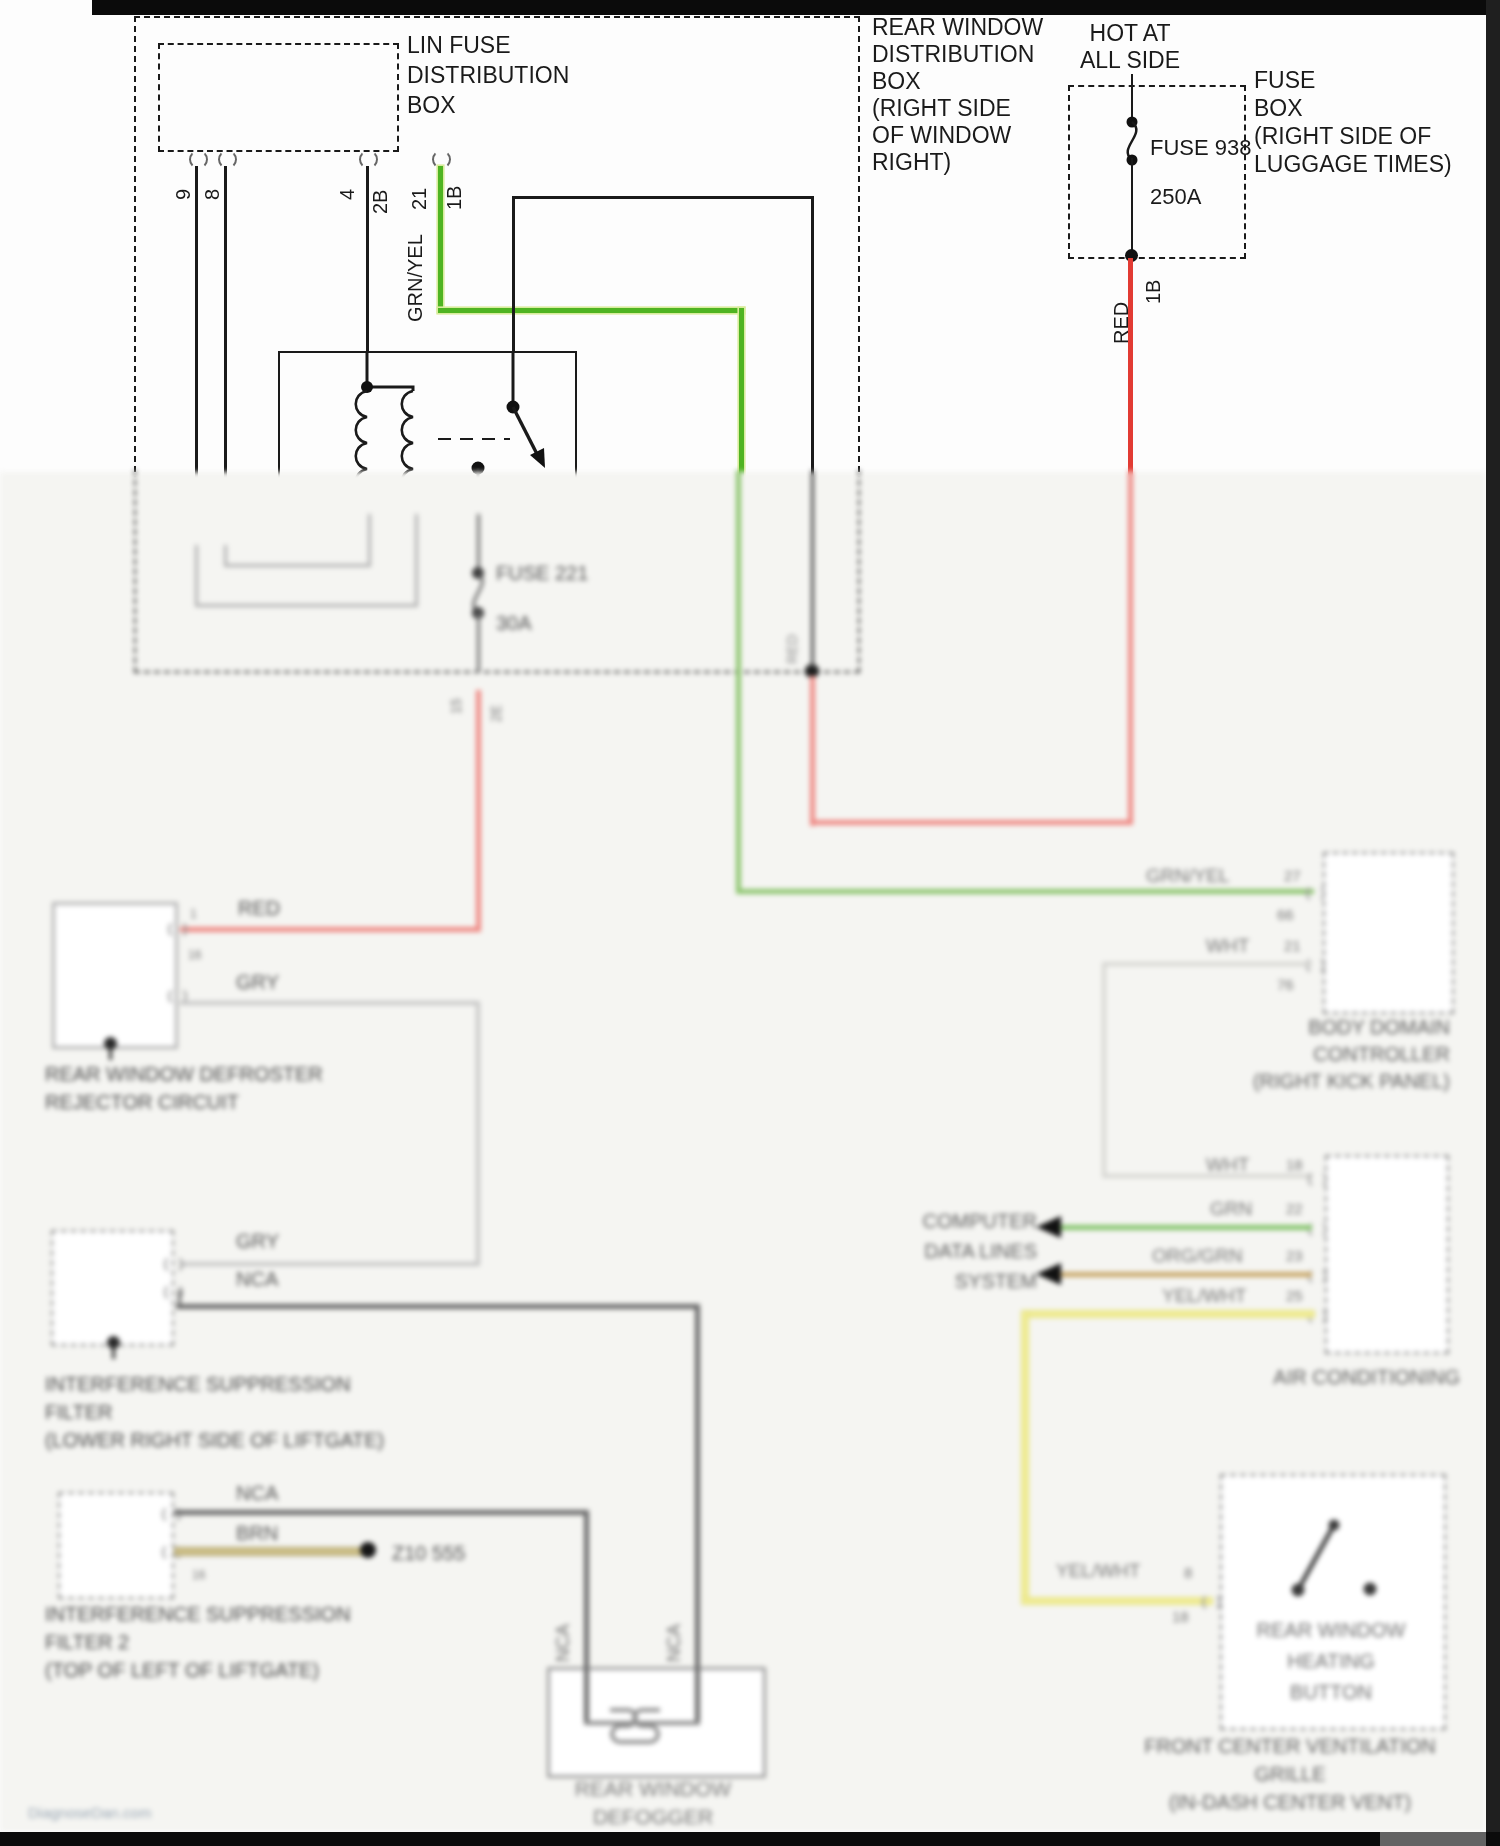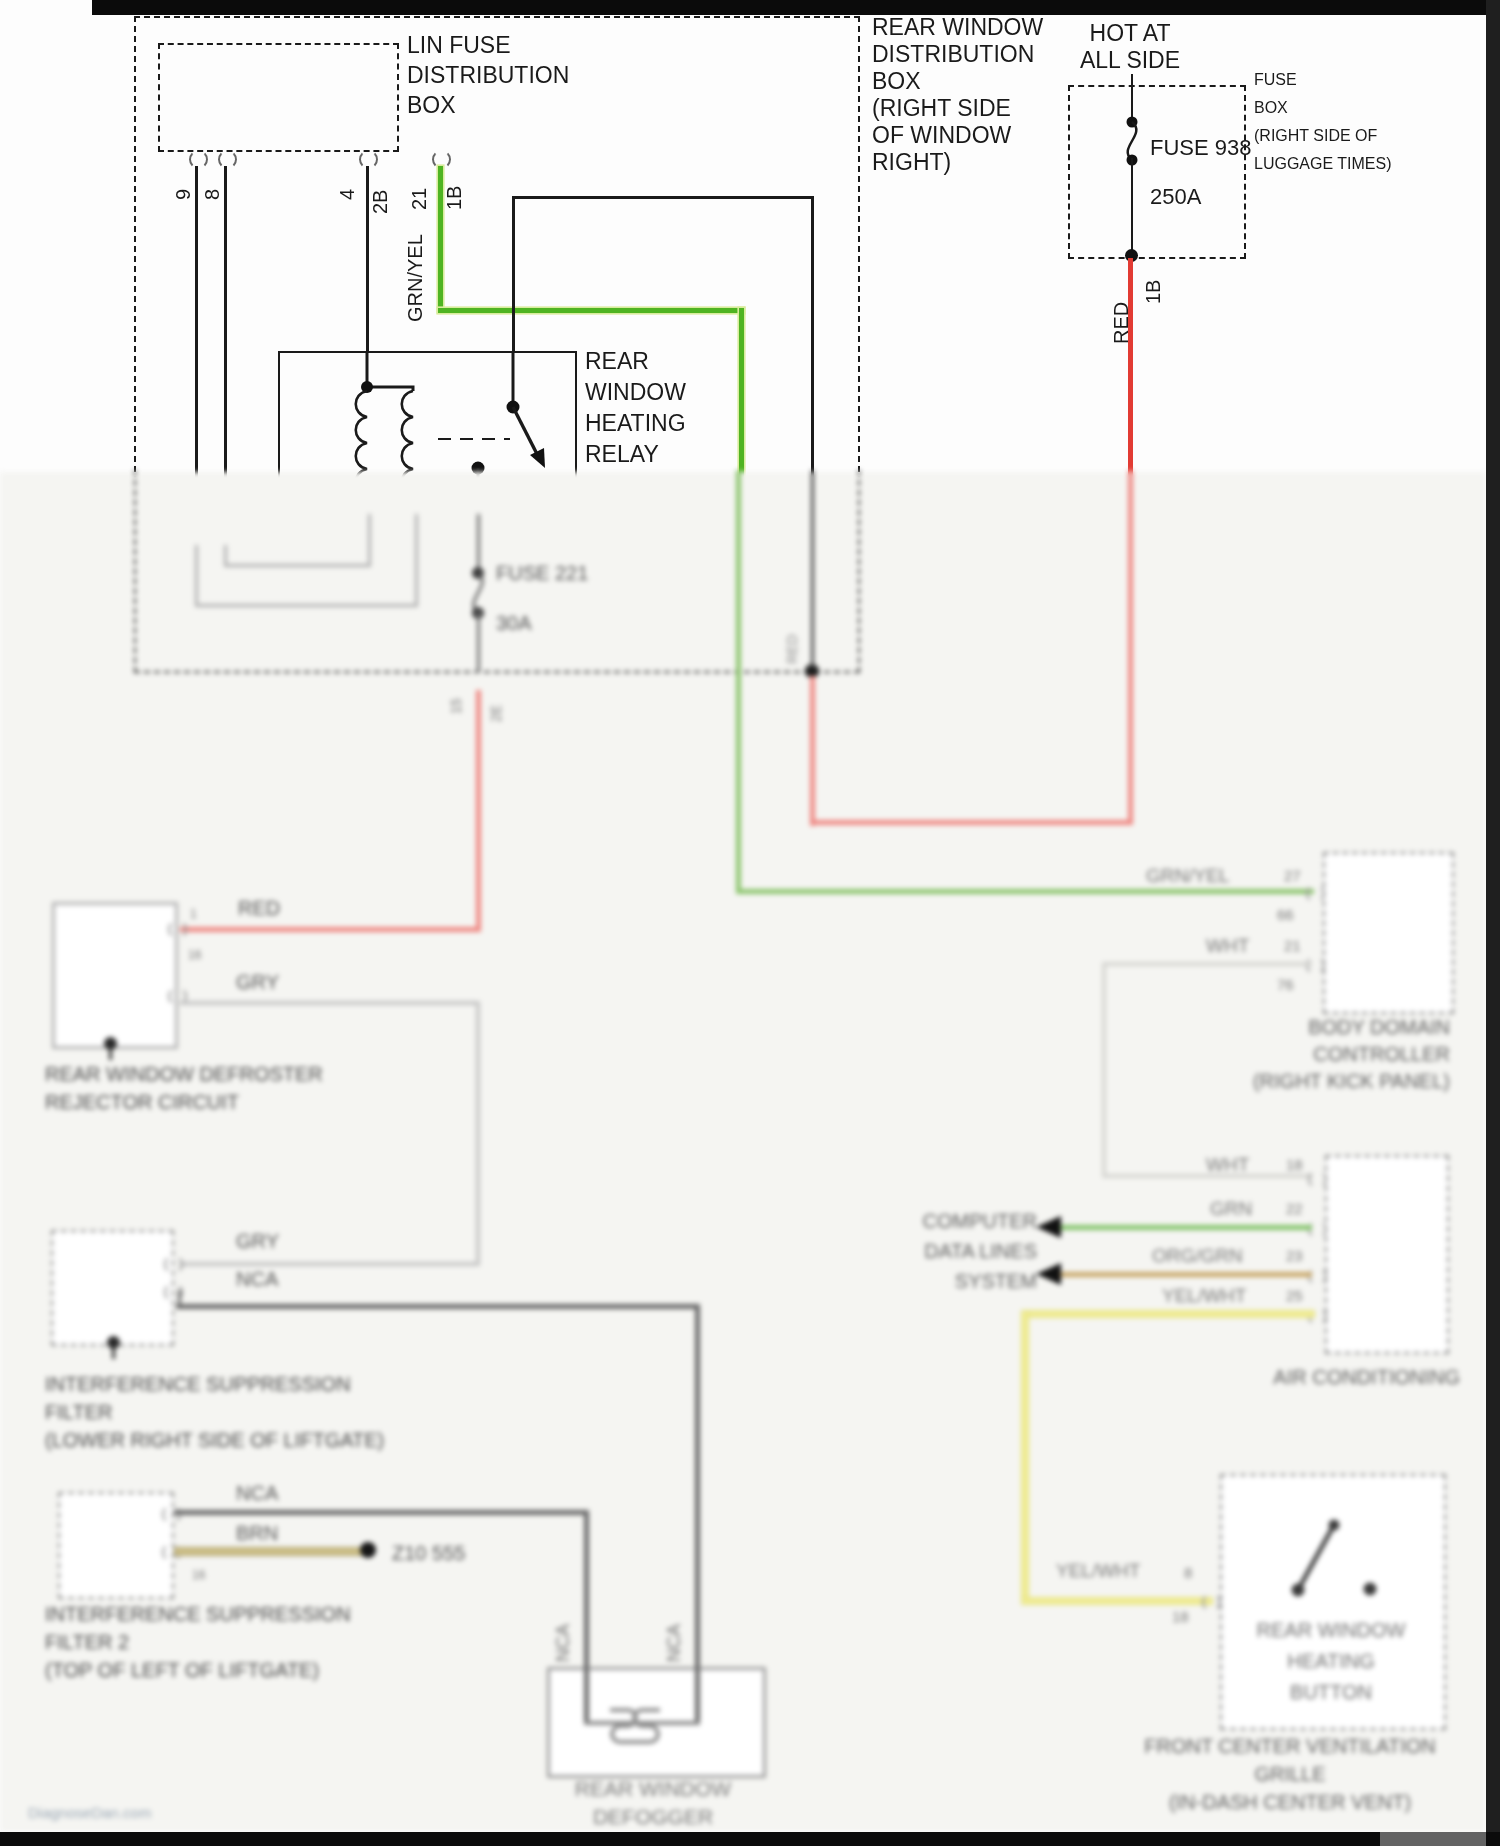--- a/index.html
+++ b/index.html
@@ -83,42 +83,36 @@
       <circle cx="89" cy="36" r="6" fill="#111"></circle>
       <path d="M89,40 c-15,3 -15,23 0,26 c-15,3 -15,23 0,26 c-15,3 -15,23 0,26 c-15,3 -15,23 0,26 V161" stroke="#1a1a1a" stroke-width="2.6" fill="none"></path>
       <path d="M135,40 c-15,3 -15,23 0,26 c-15,3 -15,23 0,26 c-15,3 -15,23 0,26 c-15,3 -15,23 0,26 V161" stroke="#1a1a1a" stroke-width="2.6" fill="none"></path>
       <path d="M160,88 H232" stroke="#1a1a1a" stroke-width="2" stroke-dasharray="13,9"></path>
       <circle cx="235" cy="56" r="6.5" fill="#111"></circle>
       <path d="M235,56 L260,105" stroke="#1a1a1a" stroke-width="3.4" fill="none"></path>
       <polygon points="267,117 266,97 252,104" fill="#111"></polygon>
       <circle cx="200" cy="117" r="6.5" fill="#111"></circle>
       <path d="M200,117 V161" stroke="#1a1a1a" stroke-width="3" fill="none"></path>
     </svg>
-    <div class="abs" style="left:585px;top:346px;font-size:23px;line-height:31px;">
-      <div>REAR</div>
-      <div>WINDOW</div>
-      <div>HEATING</div>
-      <div>RELAY</div>
-    </div>
 
     <div class="abs" style="left:1048px;top:20px;width:164px;text-align:center;font-size:23px;line-height:27px;">
       <div>HOT AT</div>
       <div>ALL SIDE</div>
     </div>
     <div class="dashbox" style="left:1068px;top:85px;width:174px;height:170px;"></div>
     <div class="v" style="left:1130.5px;top:74px;width:2.5px;height:50px;"></div>
     <svg style="left:1120px;top:110px;" width="24" height="62" viewBox="0 0 24 62">
       <circle cx="12" cy="12" r="5.5" fill="#111"></circle>
       <path d="M12,12 C27,24 -3,38 12,50" stroke="#1a1a1a" stroke-width="2.5" fill="none"></path>
       <circle cx="12" cy="50" r="5.5" fill="#111"></circle>
     </svg>
     <div class="v" style="left:1130.5px;top:158px;width:2.5px;height:99px;"></div>
     <div class="t" style="left:1150px;top:133px;font-size:22px;">FUSE 938</div>
     <div class="t" style="left:1150px;top:182px;font-size:22px;">250A</div>
-    <div class="abs" style="left:1254px;top:66px;font-size:16px;line-height:28px;">
+    <div class="abs" style="left:1254px;top:66px;font-size:23px;line-height:28px;">
       <div>FUSE</div>
       <div>BOX</div>
       <div>(RIGHT SIDE OF</div>
       <div>LUGGAGE TIMES)</div>
     </div>
     <div class="dot" style="left:1125px;top:249px;width:13px;height:13px;"></div>
     <div class="vt" style="left:1142px;top:264px;height:40px;">1B</div>
     <div class="vt" style="left:1110px;top:278px;height:66px;">RED</div>
 
     <div class="v" style="left:1128px;top:258px;width:5px;height:224px;background:#e23b33;"></div>

